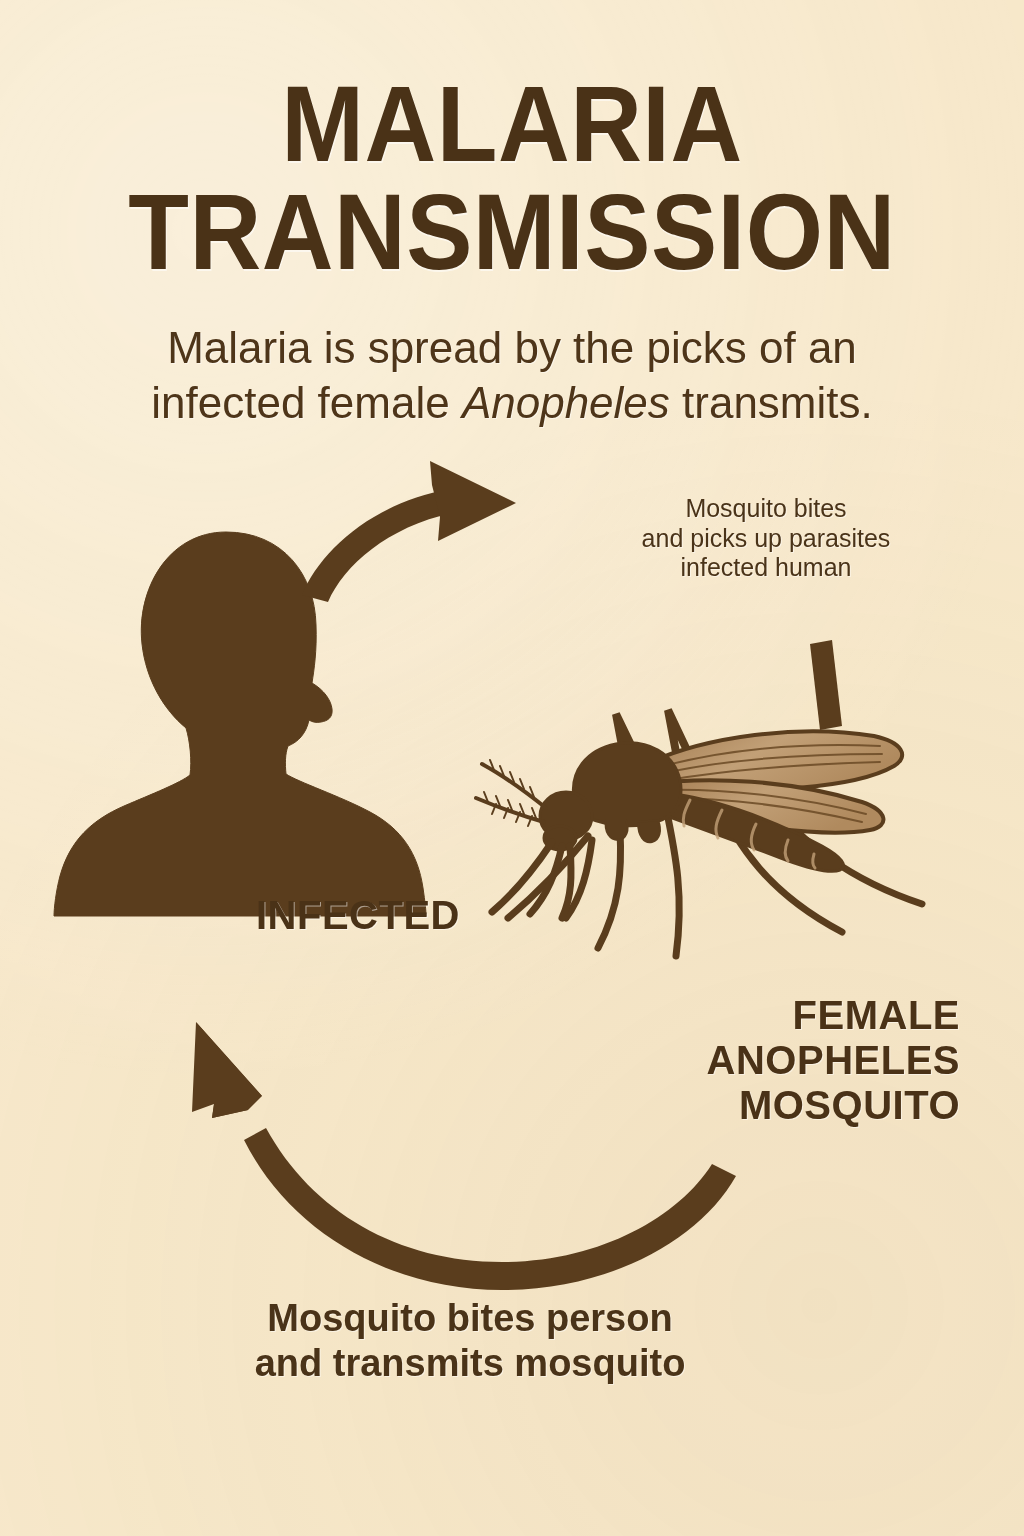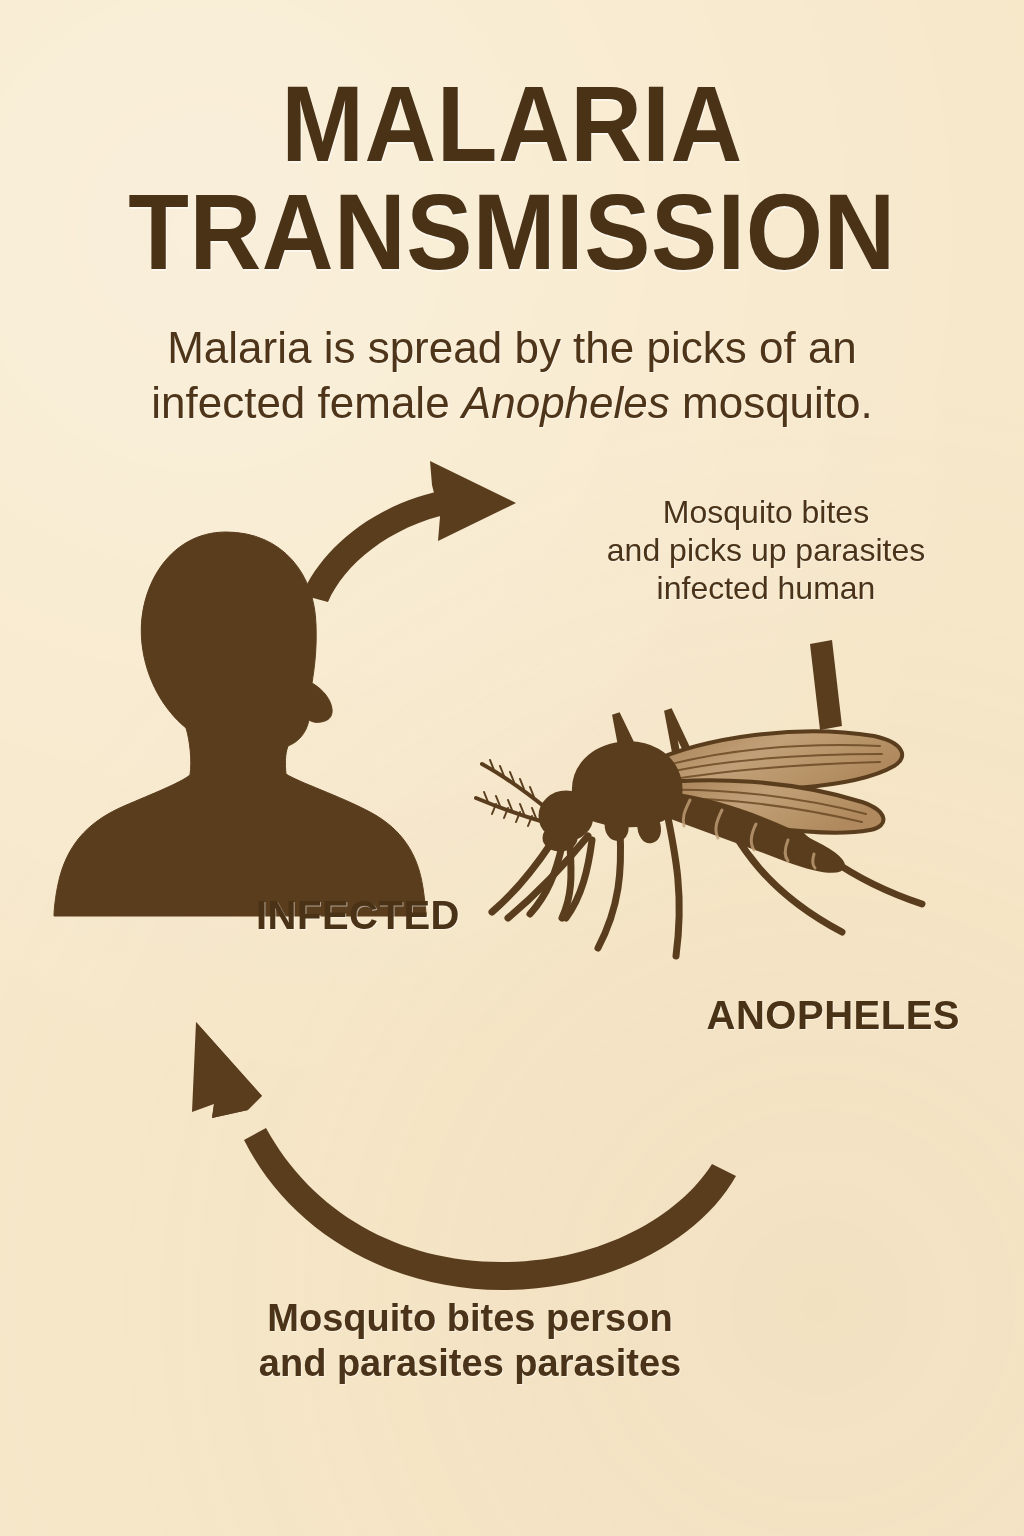--- a/index.html
+++ b/index.html
@@ -57,21 +57,21 @@
     position: absolute;
     color: #4a3318;
     line-height: 1.18;
     text-shadow: 1px 1px 0 rgba(255,255,255,0.5);
   }
   #caption-top {
     top: 494px;
     left: 556px;
     width: 420px;
     text-align: center;
-    font-size: 32px;
+    font-size: 25px;
   }
   #caption-bottom {
     top: 1296px;
     left: 200px;
     width: 540px;
     text-align: center;
     font-size: 38px;
     font-weight: bold;
   }
 
@@ -109,21 +109,21 @@
 <body>
 
 <div id="poster">
 
   <div id="grain"></div>
 
   <div class="title" id="title-line-1">MALARIA</div>
   <div class="title" id="title-line-2">TRANSMISSION</div>
 
   <div id="subtitle">
-    <span>Malaria is spread by the picks of an infected female </span><span class="sci">Anopheles</span><span> mosquito.</span>
+    <span>Malaria is spread by the picks of an infected female </span><span class="sci">Anopheles</span><span> transmits.</span>
   </div>
 
   <div class="art" id="human-art">
     <svg viewBox="0 0 400 400" width="400" height="400">
       <g fill="#5a3d1d" stroke="#5a3d1d" stroke-width="1">
         <path d="M186,12
                  C243,12 275,55 276,105
                  C277,131 274,150 272,163
                  C284,170 291,180 292,189
                  C293,197 288,201 281,202
@@ -270,36 +270,38 @@
         </g>
       </g>
     </svg>
   </div>
 
   <div class="label" id="label-human">
     <div>INFECTED</div>
   </div>
 
   <div class="label" id="label-mosquito">
+    <div>FEMALE</div>
     <div>ANOPHELES</div>
+    <div>MOSQUITO</div>
   </div>
 
   <div class="art" id="arrow-bottom">
     <svg viewBox="0 0 640 300" width="640" height="300">
       <g fill="#5a3d1d">
         <path d="M596,176
                  C560,240 470,290 362,290
                  C250,290 150,232 104,140
                  L126,128
                  C172,212 258,262 362,262
                  C458,262 538,218 572,164 Z"></path>
         <path d="M56,22 L122,96 L74,104 L72,118 L108,110 Z"></path>
         <path d="M56,22 L52,112 L74,104 L72,118 L108,110 L122,96 Z"></path>
       </g>
     </svg>
   </div>
 
   <div class="caption" id="caption-bottom">
     <div>Mosquito bites person</div>
-    <div>and parasites parasites</div>
+    <div>and transmits mosquito</div>
   </div>
 
 </div>
 
 </body></html>

